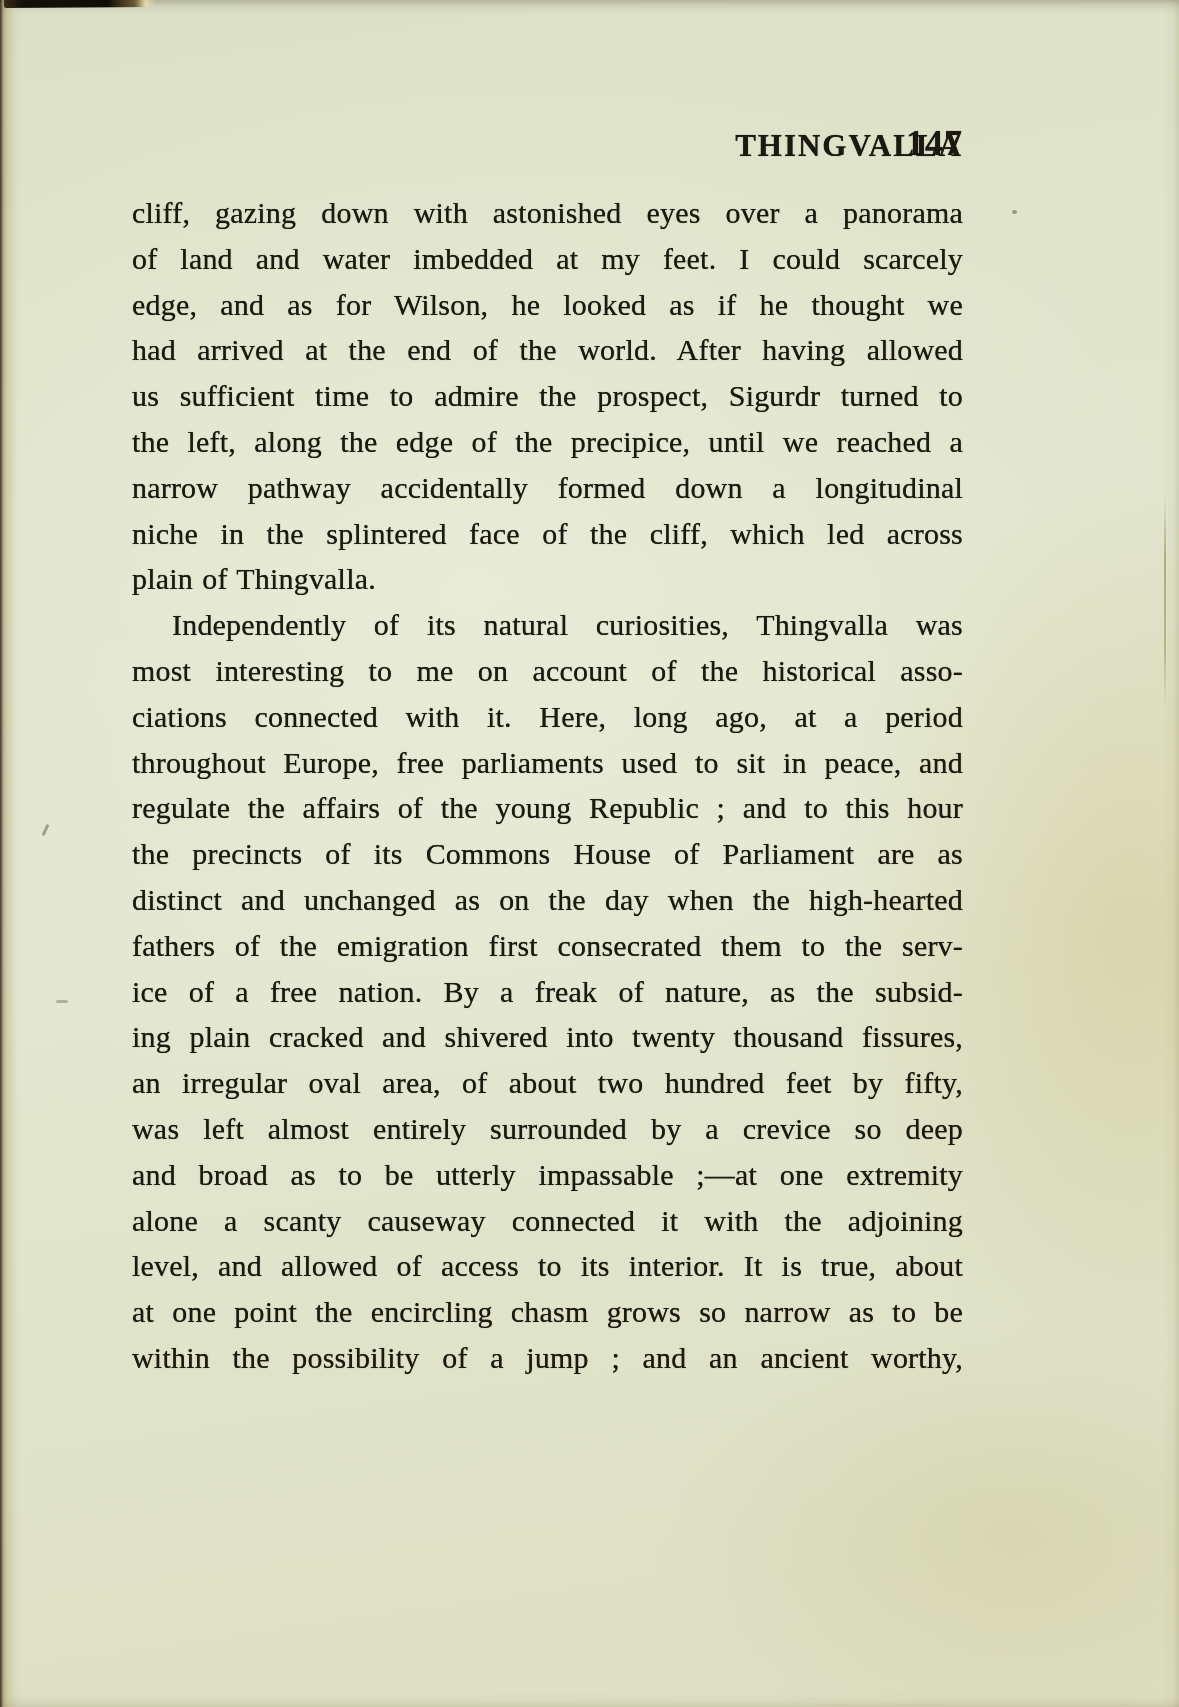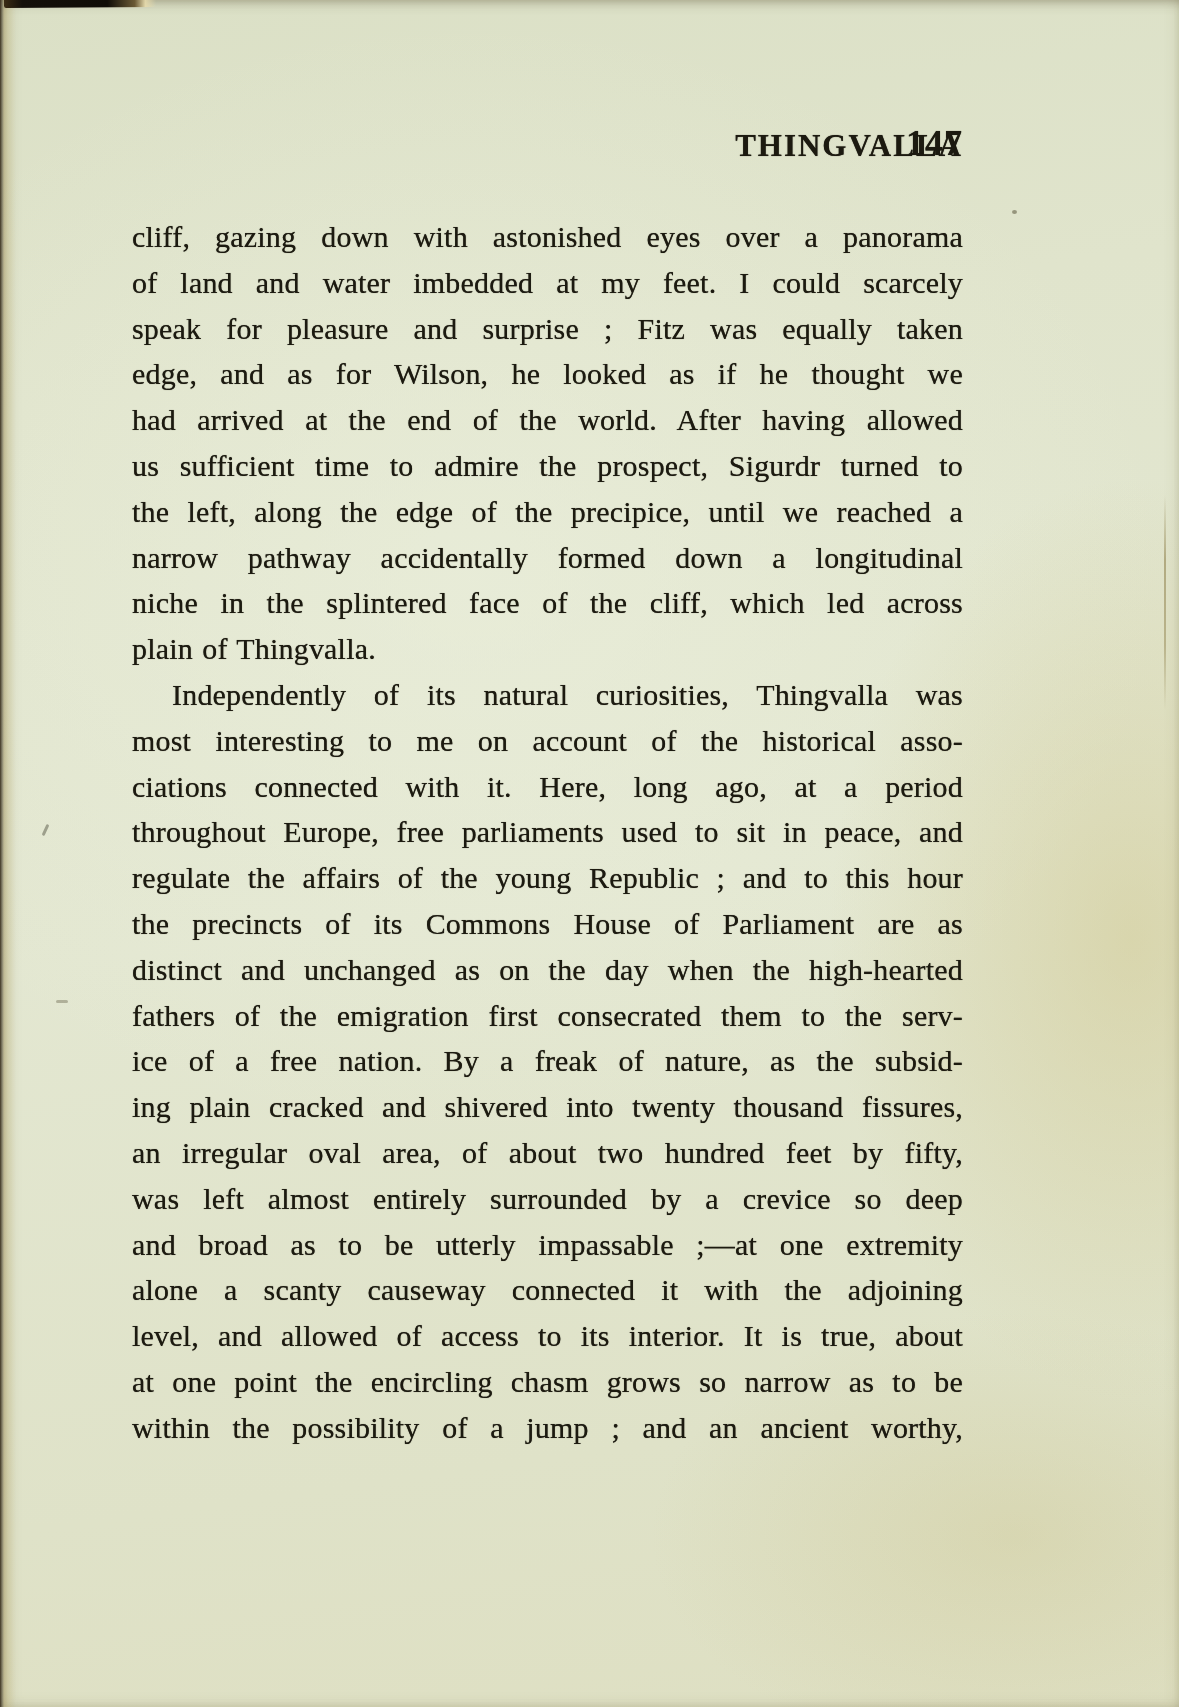--- a/index.html
+++ b/index.html
@@ -96,21 +96,20 @@
     font-weight: 700;
     letter-spacing: 1px;
     text-shadow: 0 0 0.8px rgba(28,26,16,0.9);
   }
 
   
   .text-block {
     position: absolute;
     left: 132px; top: 190px;
     width: 831px;
-    margin-top: 24px;
   }
   .line {
     height: 45.8px;
     line-height: 45.8px;
     font-size: 30px;
     letter-spacing: 0.2px;
     word-spacing: 1.5px;
     white-space: normal;
     text-align: justify;
     text-align-last: justify;
@@ -132,21 +131,20 @@
   <div class="speck s3"></div>
 
   <header class="page-header">
     <span class="running-title">THINGVALLA</span>
     <span class="page-number">147</span>
   </header>
 
   <main class="text-block">
       <div class="line">cliff, gazing down with astonished eyes over a panorama</div>
       <div class="line">of land and water imbedded at my feet.  I could scarcely</div>
-      <div class="line">speak for pleasure and surprise ; Fitz was equally taken</div>
       <div class="line">edge, and as for Wilson, he looked as if he thought we</div>
       <div class="line">had arrived at the end of the world.  After having allowed</div>
       <div class="line">us sufficient time to admire the prospect, Sigurdr turned to</div>
       <div class="line">the left, along the edge of the precipice, until we reached a</div>
       <div class="line">narrow pathway accidentally formed down a longitudinal</div>
       <div class="line">niche in the splintered face of the cliff, which led across</div>
       <div class="line para-end">plain of Thingvalla.</div>
       <div class="line indent">Independently of its natural curiosities, Thingvalla was</div>
       <div class="line">most interesting to me on account of the historical asso-</div>
       <div class="line">ciations connected with it.  Here, long ago, at a period</div>

